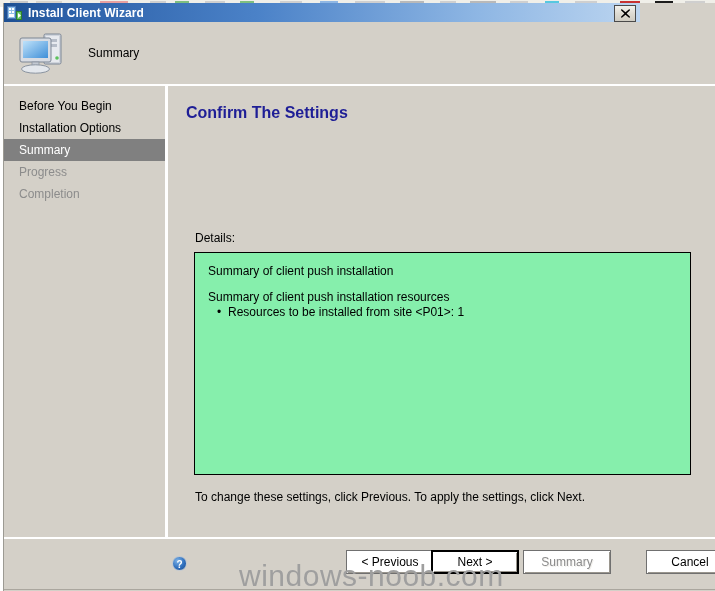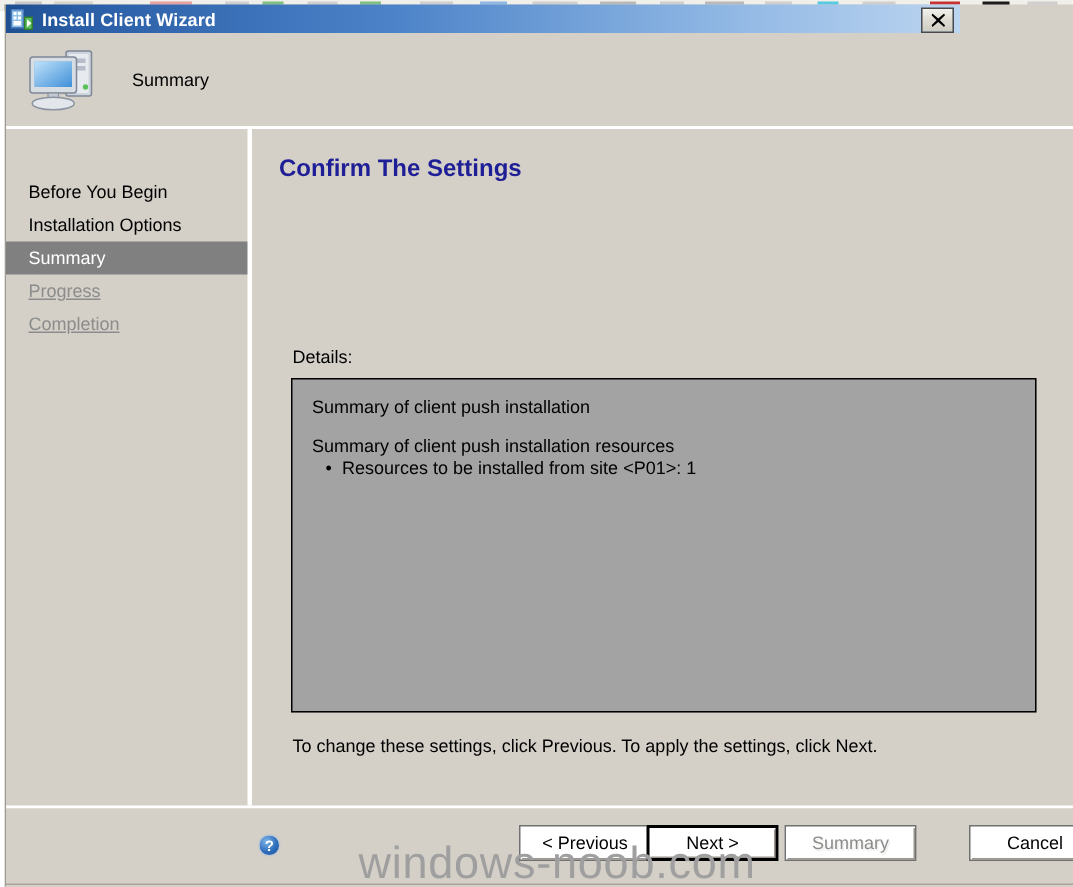--- a/index.html
+++ b/index.html
@@ -109,39 +109,38 @@
     background: #ffffff;
   }
 
   
   #sidebar {
     position: absolute;
     left: 0; top: 83px;
     width: 191px;
     height: 451px;
     background: #d4d0c8;
-    padding-top: 31px;
+    padding-top: 9px;
     box-sizing: border-box;
   }
   .sidebar-item {
     height: 22px;
     line-height: 22px;
     padding-left: 15px;
     font-size: 12px;
     color: #000000;
     white-space: nowrap;
     cursor: default;
   }
   .sidebar-item.active {
     background: #808080;
     color: #ffffff;
   }
   .sidebar-item.disabled {
     color: #8c8c8c;
-    text-decoration: underline;
   }
   #sidebar-divider {
     position: absolute;
     left: 161px; top: 83px;
     width: 3px; height: 451px;
     background: #ffffff;
   }
 
   
   #content-pane {
@@ -164,21 +163,21 @@
     position: absolute;
     left: 27px; top: 145px;
     font-size: 12px;
     color: #000000;
   }
   #details-box {
     position: absolute;
     left: 26px; top: 166px;
     width: 497px;
     height: 223px;
-    background: #a3a3a3;
+    background: #86efac;
     border: 1px solid #000000;
     box-sizing: border-box;
     padding: 11px 8px 5px 13px;
     overflow: hidden;
   }
   .details-group {
     margin-bottom: 12px;
   }
   .details-group:last-child { margin-bottom: 0; }
   .details-heading {

